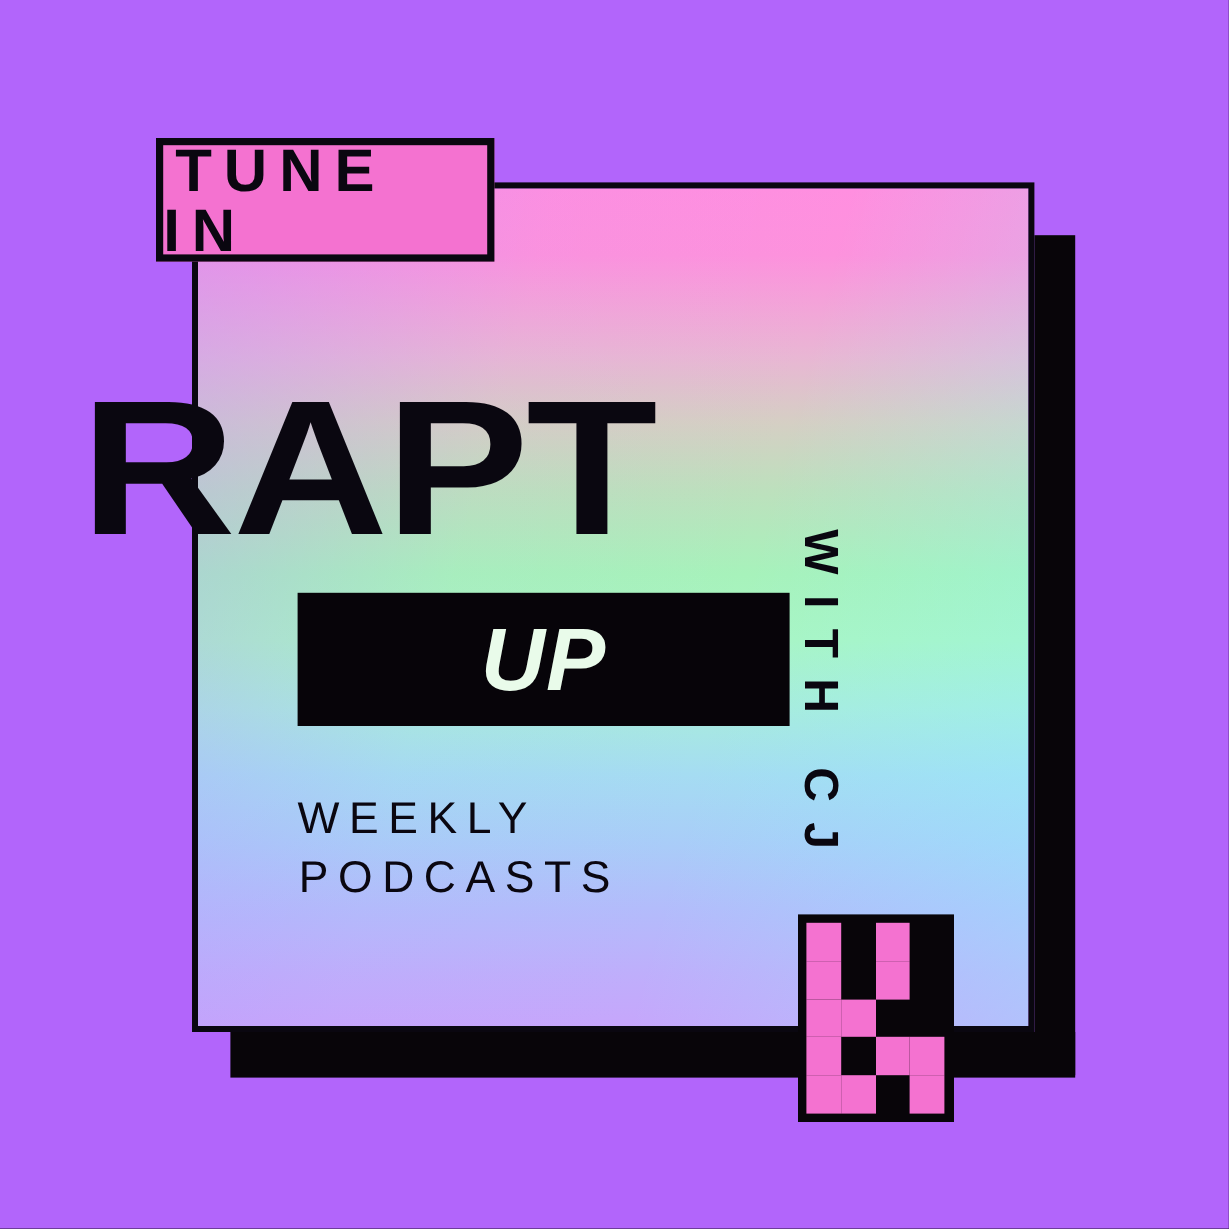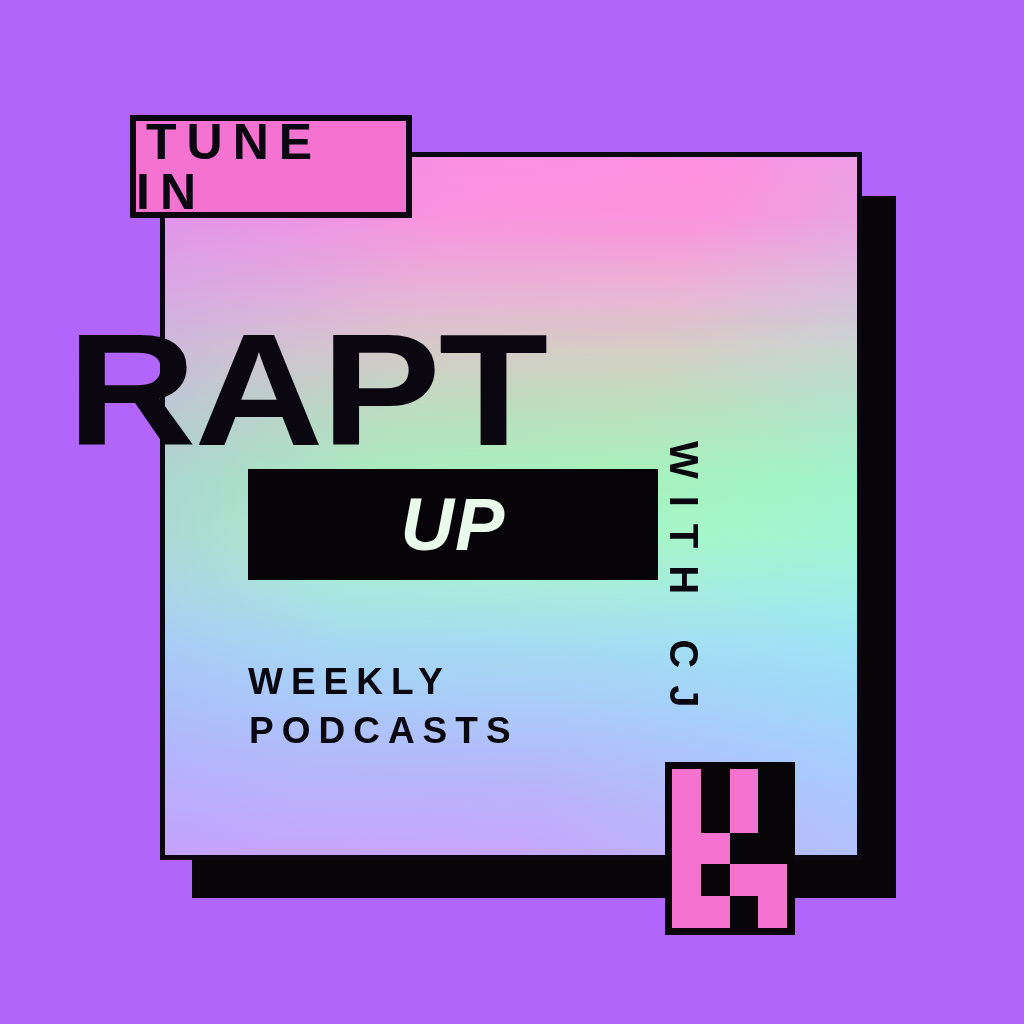--- a/index.html
+++ b/index.html
@@ -104,21 +104,21 @@
     transform: scaleX(1.12) scaleY(1.0);
     transform-origin: left top;
     white-space: nowrap;
     font-family: "Liberation Sans", sans-serif;
   }
 
   
   .up-bar {
     position: absolute;
     left: 248px;
-    top: 469px;
+    top: 494px;
     width: 410px;
     height: 111px;
     background: #070409;
     display: flex;
     align-items: center;
     justify-content: center;
   }
   .up-bar span {
     font-size: 74px;
     font-weight: 700;
@@ -128,21 +128,21 @@
     line-height: 1;
     font-family: "Liberation Sans", sans-serif;
   }
 
   
   .weekly {
     position: absolute;
     left: 248px;
     top: 658px;
     color: #0a0710;
-    font-weight: 700;
+    font-weight: 400;
     font-size: 37px;
     letter-spacing: 8px;
     line-height: 1.32;
     font-family: "Liberation Sans", sans-serif;
   }
   .weekly .line2 { text-indent: 1px; text-align: right; }
 
   
   .with-cj {
     position: absolute;

